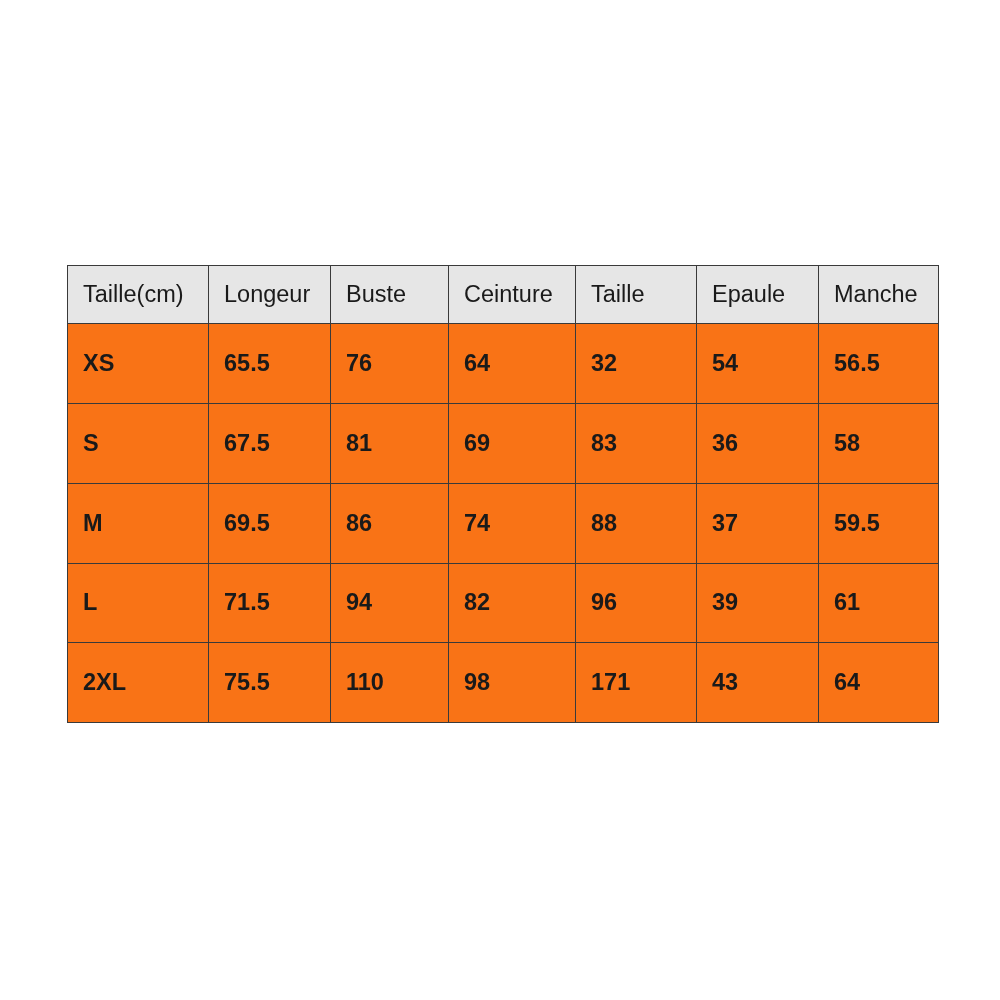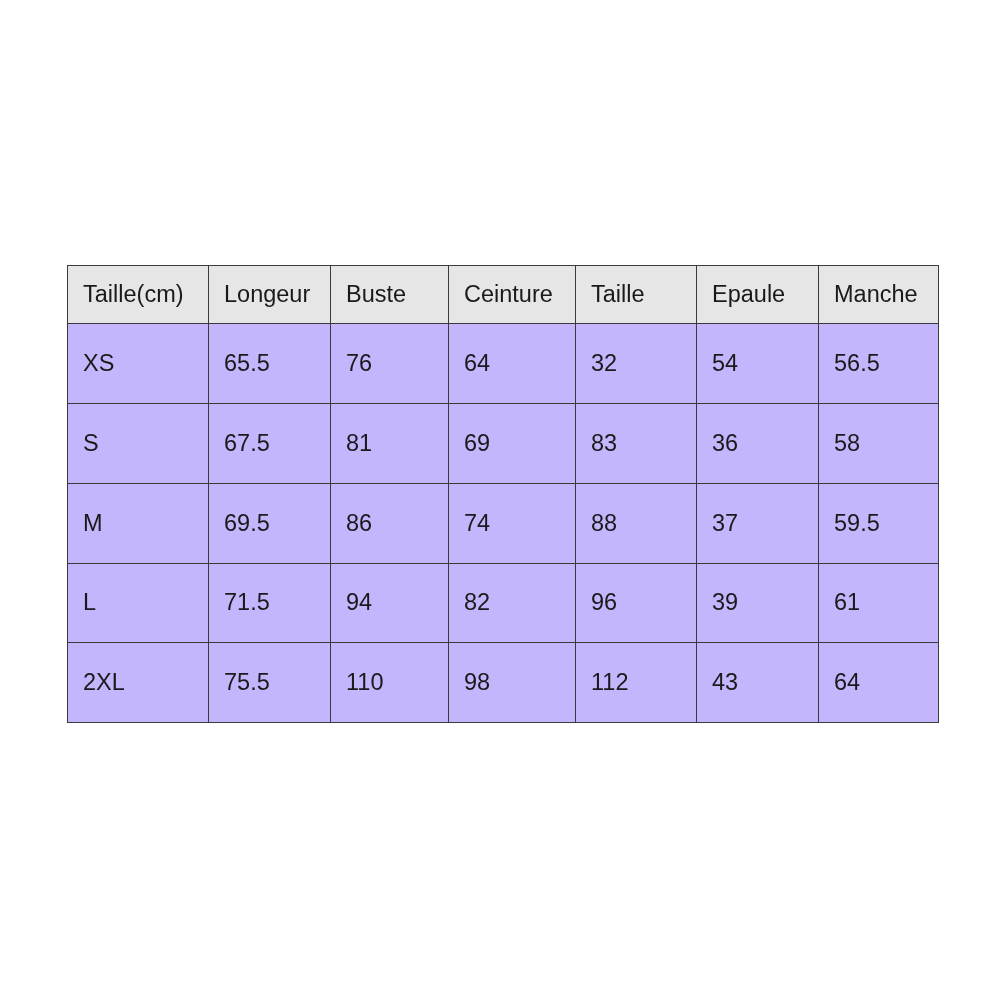--- a/index.html
+++ b/index.html
@@ -22,31 +22,31 @@
     top: 265px;
     width: 871px;
     height: 458px;
   }
 
   table.size-chart {
     border-collapse: collapse;
     table-layout: fixed;
     width: 871px;
     height: 458px;
-    background: #c4b5fd;
+    background: #f97316;
   }
 
   table.size-chart th,
   table.size-chart td {
     border: 1.4px solid #3a3a3a;
     padding: 0 0 0 15px;
     text-align: left;
     vertical-align: middle;
     font-size: 23.5px;
-    font-weight: 400;
+    font-weight: 700;
     color: #1a1a1a;
     line-height: 1.15;
     height: 57.25px;
     overflow: hidden;
     white-space: nowrap;
   }
 
   table.size-chart thead th {
     background: #e6e6e6;
     font-weight: 400;
@@ -121,19 +121,19 @@
         <td>82</td>
         <td>96</td>
         <td>39</td>
         <td>61</td>
       </tr>
       <tr>
         <td>2XL</td>
         <td>75.5</td>
         <td>110</td>
         <td>98</td>
-        <td>112</td>
+        <td>171</td>
         <td>43</td>
         <td>64</td>
       </tr>
     </tbody>
   </table>
 </div>
 
 </body></html>

